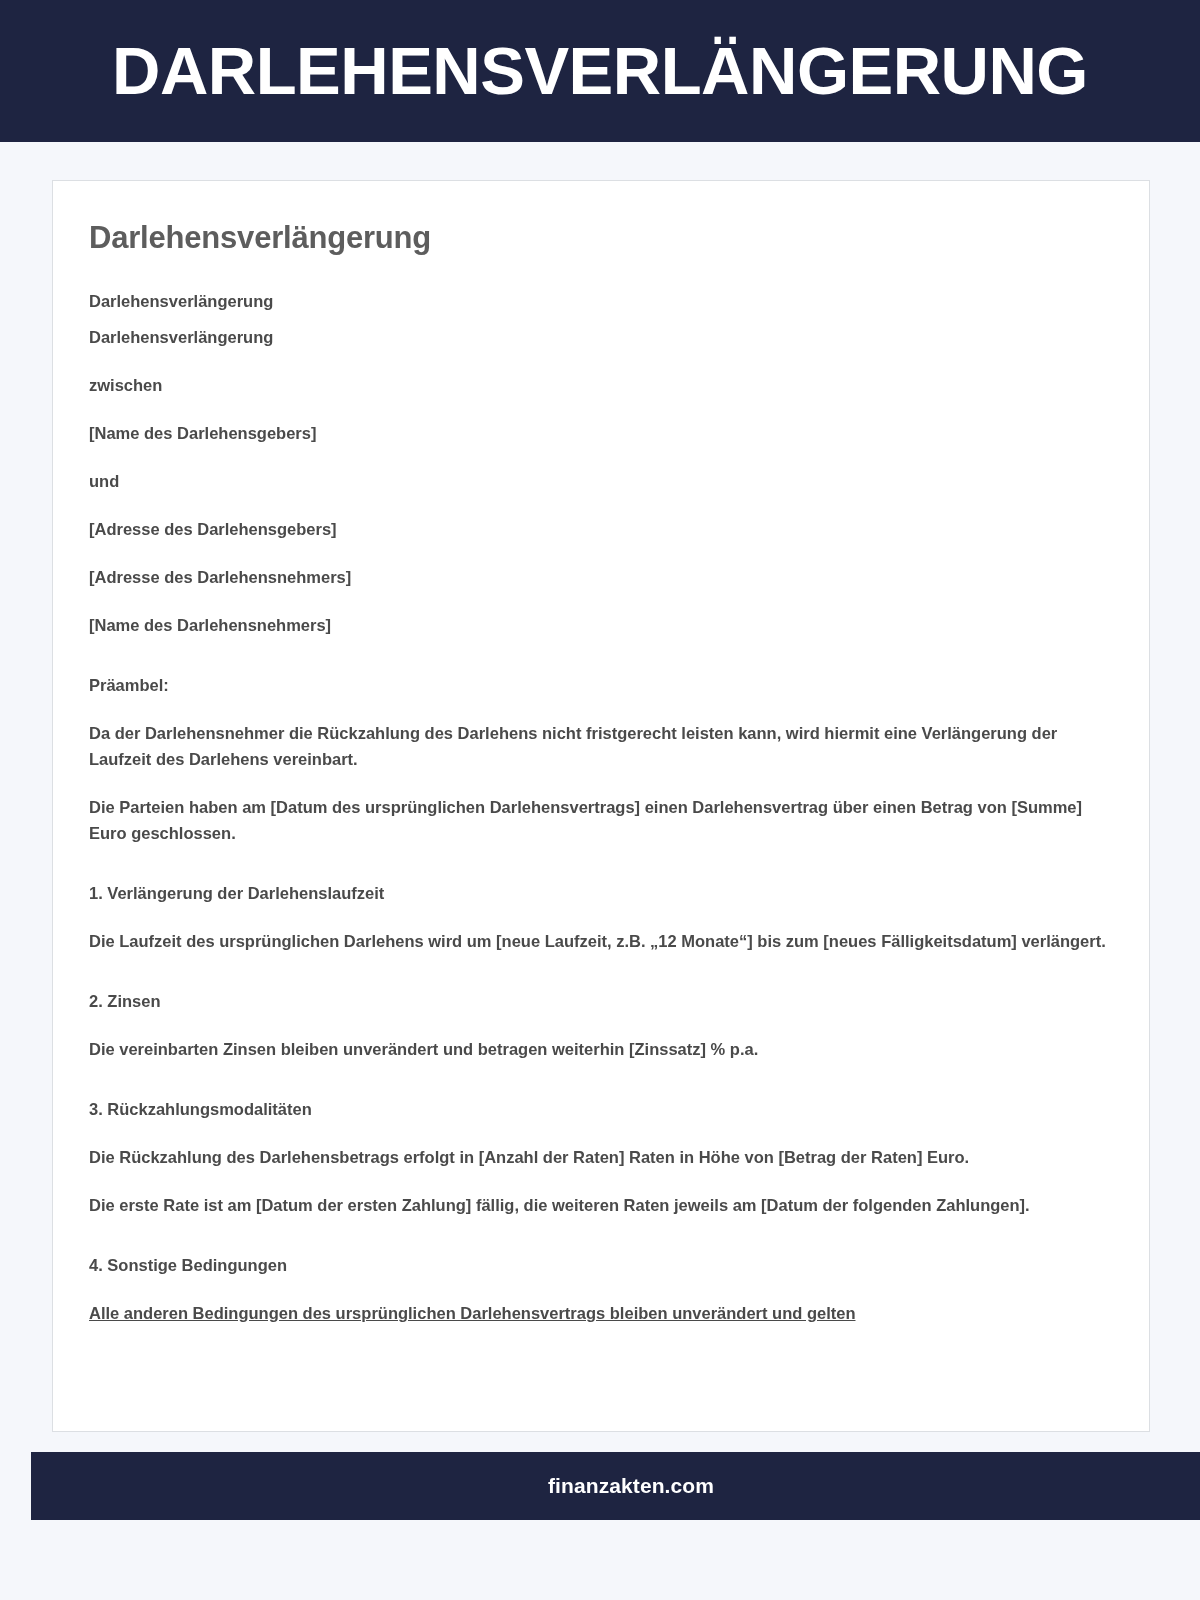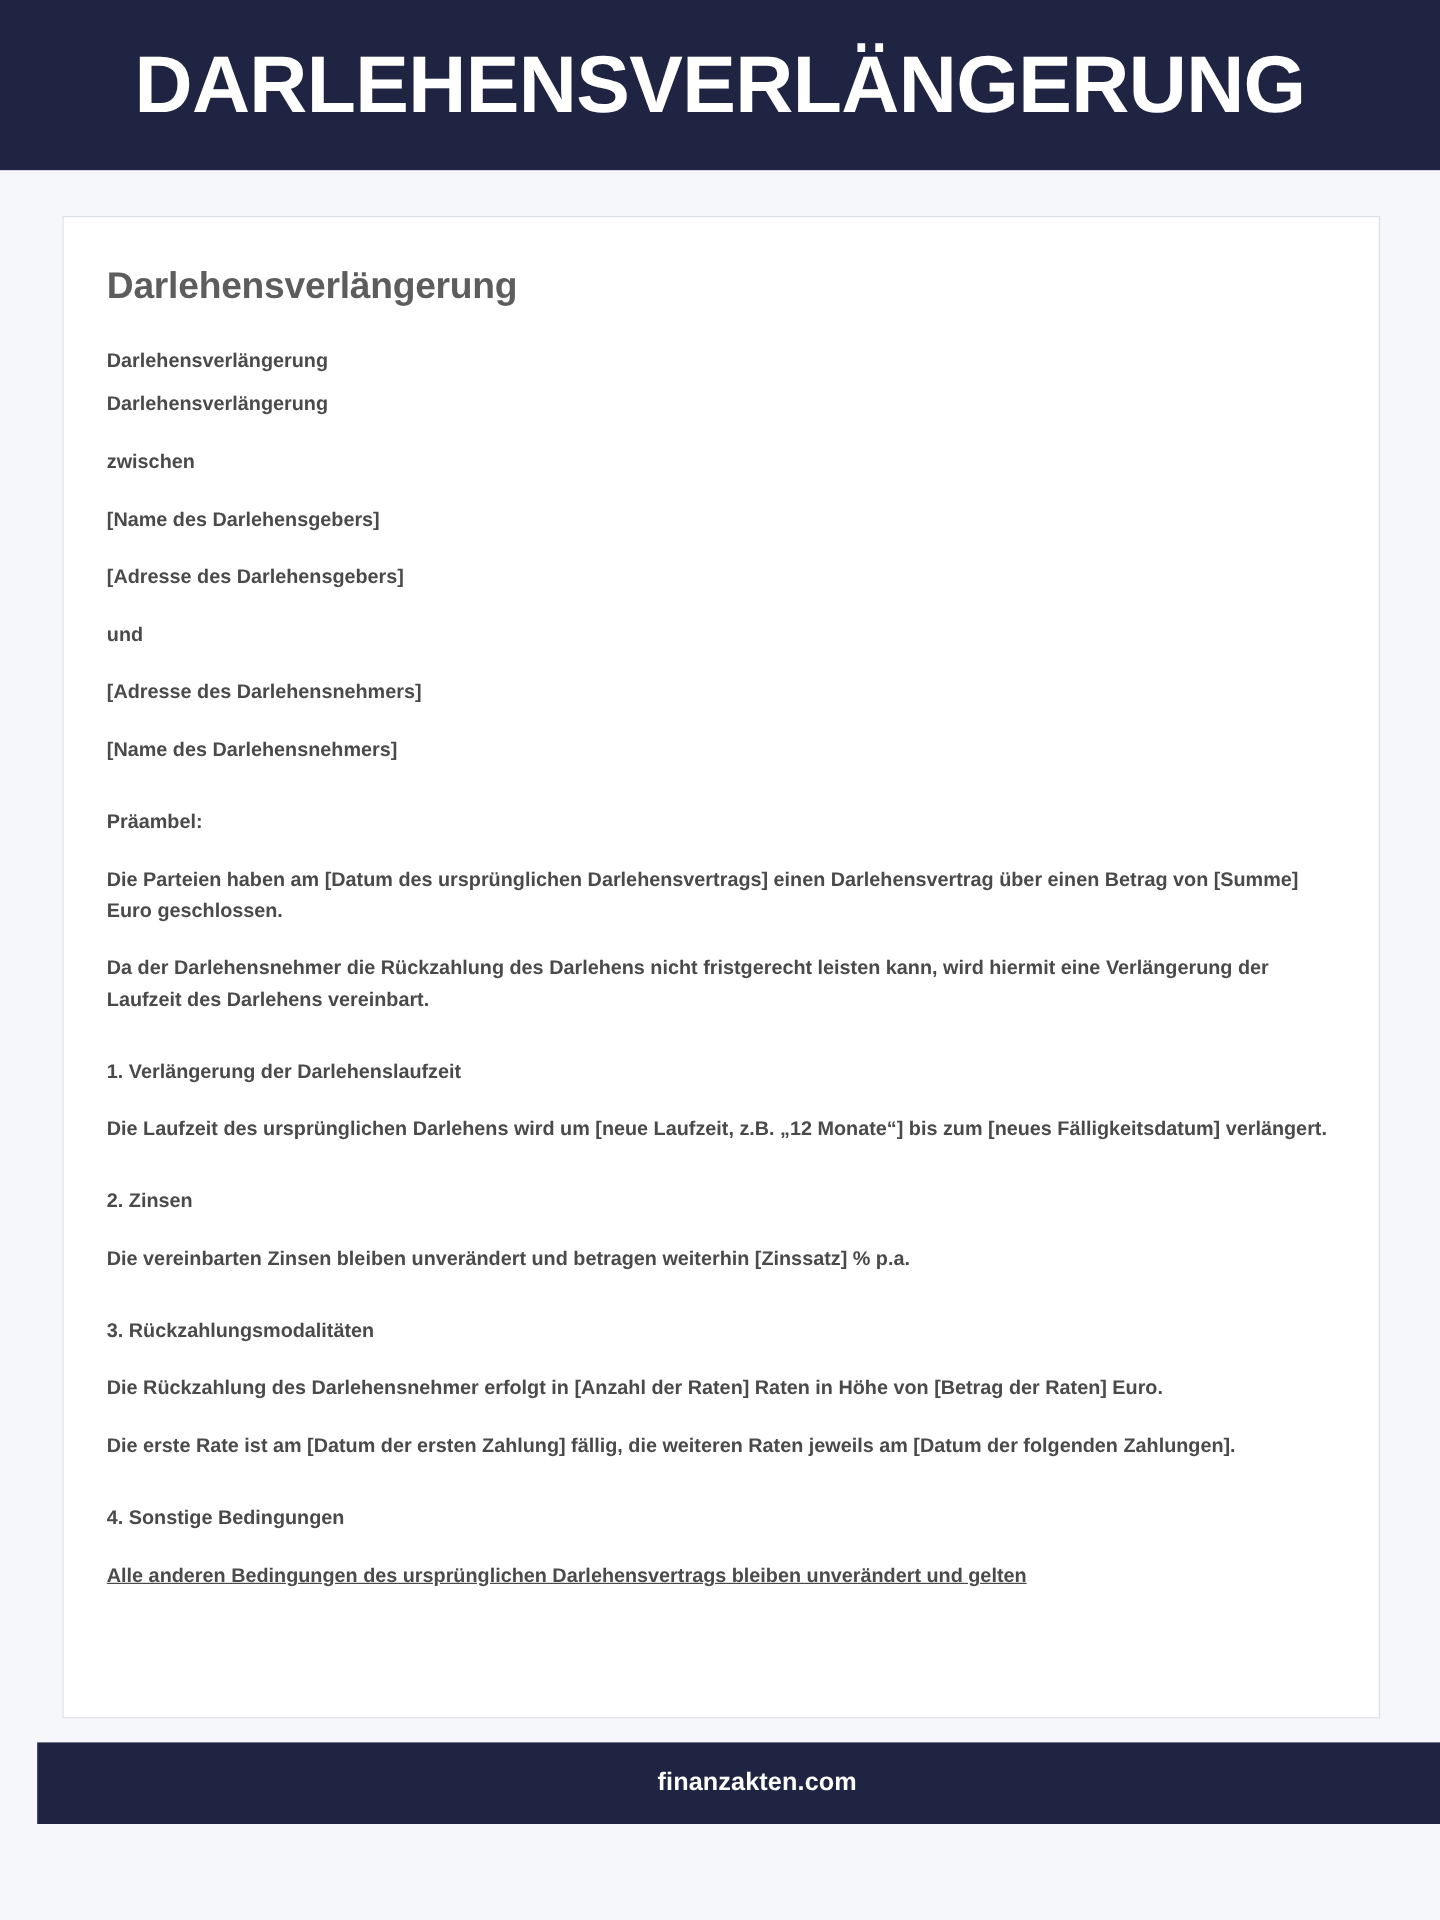--- a/index.html
+++ b/index.html
@@ -120,45 +120,45 @@
     <div class="doc-body">
 
       <p class="tight" style="margin-bottom:10px;">Darlehensverlängerung</p>
 
       <p>Darlehensverlängerung</p>
 
       <p>zwischen</p>
 
       <p>[Name des Darlehensgebers]</p>
 
+      <p>und</p>
+
       <p>[Adresse des Darlehensgebers]</p>
-
-      <p>und</p>
 
       <p>[Adresse des Darlehensnehmers]</p>
 
       <p>[Name des Darlehensnehmers]</p>
 
       <p class="section-head">Präambel:</p>
 
+      <p>Da der Darlehensnehmer die Rückzahlung des Darlehens nicht fristgerecht leisten kann, wird hiermit eine Verlängerung der Laufzeit des Darlehens vereinbart.</p>
+
       <p>Die Parteien haben am [Datum des ursprünglichen Darlehensvertrags] einen Darlehensvertrag über einen Betrag von [Summe] Euro geschlossen.</p>
-
-      <p>Da der Darlehensnehmer die Rückzahlung des Darlehens nicht fristgerecht leisten kann, wird hiermit eine Verlängerung der Laufzeit des Darlehens vereinbart.</p>
 
       <p class="section-head">1. Verlängerung der Darlehenslaufzeit</p>
 
       <p>Die Laufzeit des ursprünglichen Darlehens wird um [neue Laufzeit, z.B. „12 Monate“] bis zum [neues Fälligkeitsdatum] verlängert.</p>
 
       <p class="section-head">2. Zinsen</p>
 
       <p>Die vereinbarten Zinsen bleiben unverändert und betragen weiterhin [Zinssatz] % p.a.</p>
 
       <p class="section-head">3. Rückzahlungsmodalitäten</p>
 
-      <p>Die Rückzahlung des Darlehensnehmer erfolgt in [Anzahl der Raten] Raten in Höhe von [Betrag der Raten] Euro.</p>
+      <p>Die Rückzahlung des Darlehensbetrags erfolgt in [Anzahl der Raten] Raten in Höhe von [Betrag der Raten] Euro.</p>
 
       <p>Die erste Rate ist am [Datum der ersten Zahlung] fällig, die weiteren Raten jeweils am [Datum der folgenden Zahlungen].</p>
 
       <p class="section-head">4. Sonstige Bedingungen</p>
 
       <p class="last-line">Alle anderen Bedingungen des ursprünglichen Darlehensvertrags bleiben unverändert und gelten</p>
 
     </div>
   </div>
 </div>

